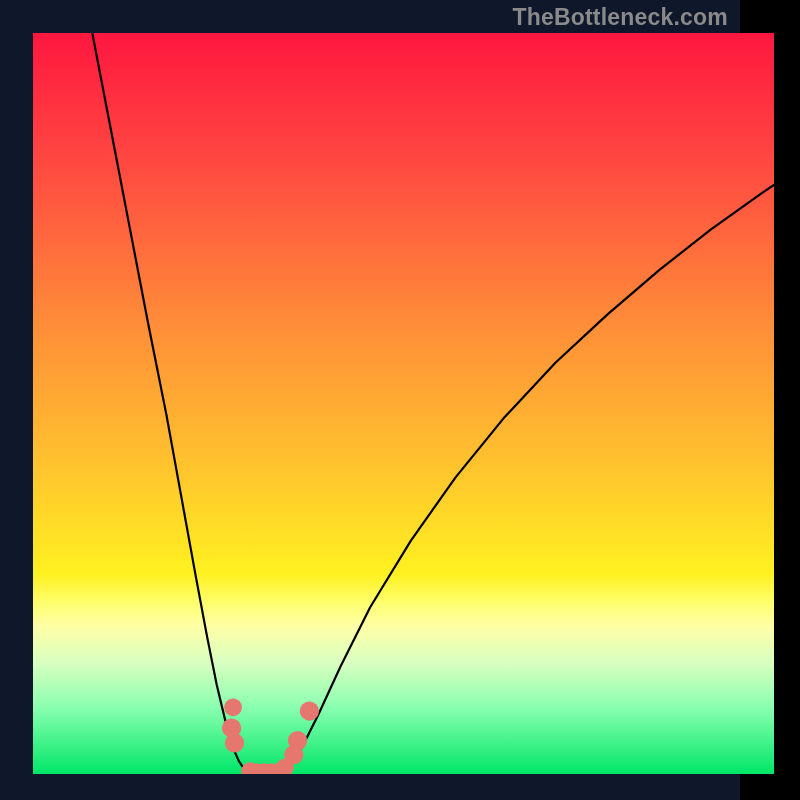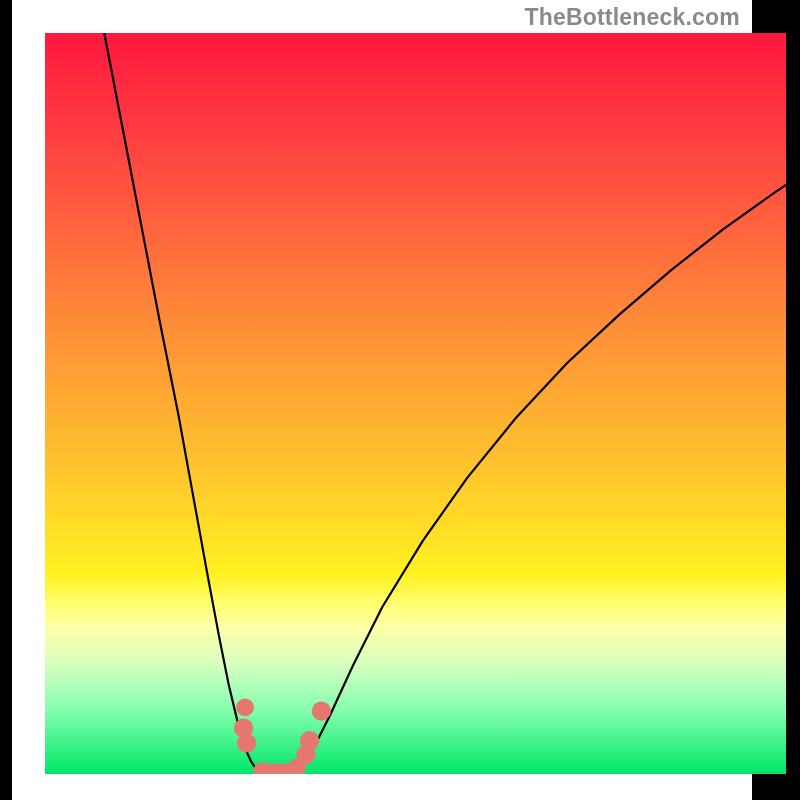--- a/index.html
+++ b/index.html
@@ -5,25 +5,25 @@
   html, body {
     margin: 0;
     padding: 0;
     width: 800px;
     height: 800px;
     background: #000;
     overflow: hidden;
   }
   .frame {
     position: absolute;
-    left: 12px;
+    left: 0;
     top: 0;
     width: 740px;
     height: 800px;
-    background: #ffffff;
+    background: #0f172a;
   }
   .plot-area {
     position: absolute;
     left: 33px;
     top: 33px;
     width: 741px;
     height: 741px;
   }
   .watermark {
     position: absolute;

